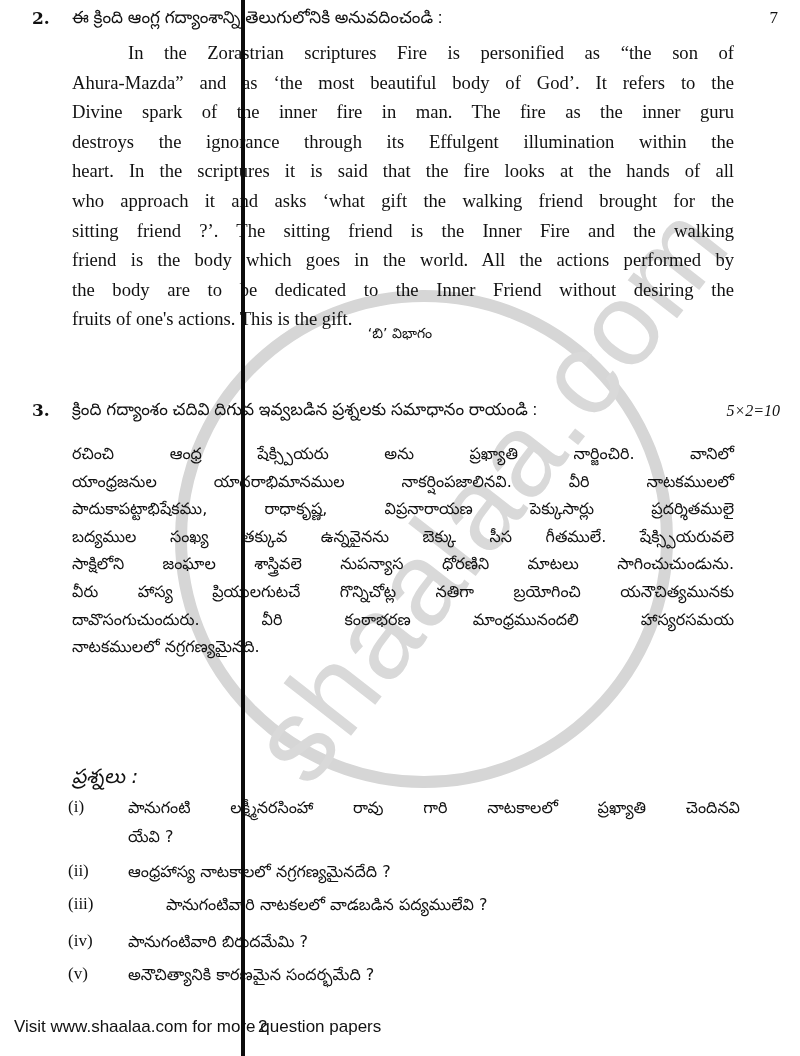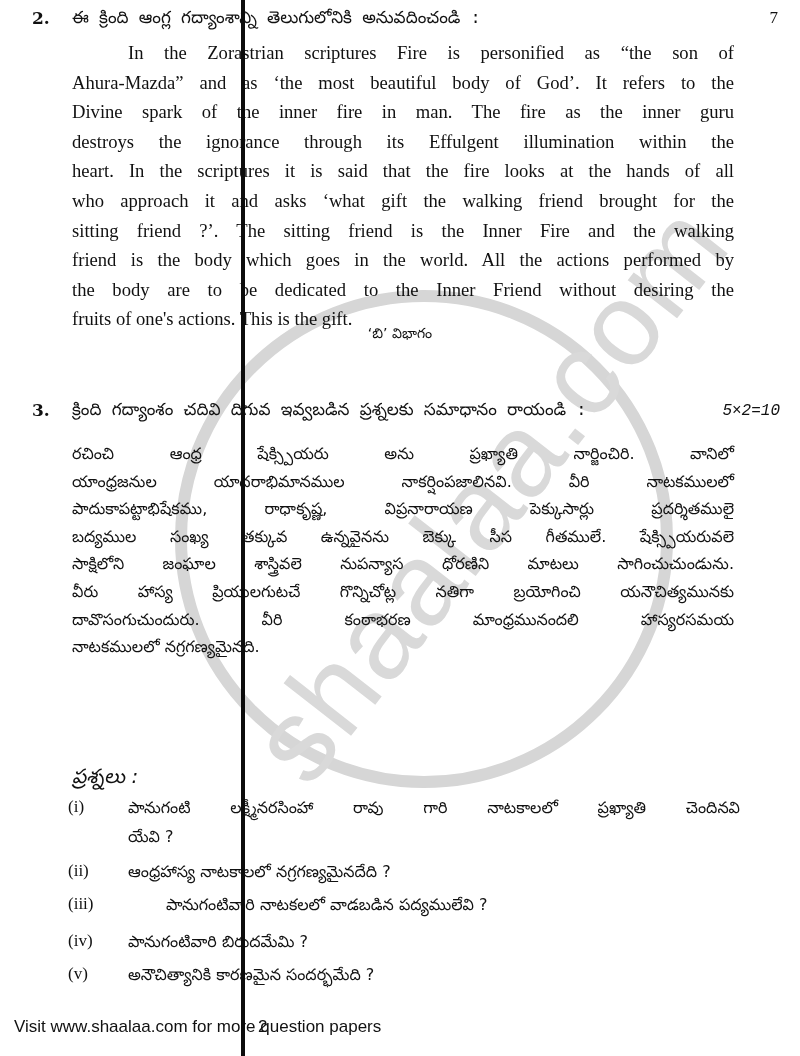--- a/index.html
+++ b/index.html
@@ -67,34 +67,34 @@
       position: absolute;
       left: 32px;
       font-weight: bold;
       font-size: 17px;
       font-family: "DejaVu Serif", serif;
     }
     .q-head {
       position: absolute;
       left: 72px;
       font-size: 17px;
-      font-family: Liberation Mono, monospace;
+      font-family: Liberation Sans, sans-serif;
     }
     .marks {
       position: absolute;
       right: 22px;
       font-size: 17px;
       font-family: "Liberation Serif", serif;
     }
     .marks-italic {
       position: absolute;
       right: 20px;
       font-size: 16px;
       font-style: italic;
-      font-family: Liberation Mono, monospace;
+      font-family: Liberation Serif, serif;
     }
     .eng-para {
       position: absolute;
       left: 72px;
       width: 662px;
       font-family: "Liberation Serif", "DejaVu Serif", serif;
       font-size: 18.6px;
       line-height: 29.6px;
       text-align: justify;
       text-align-last: left;

